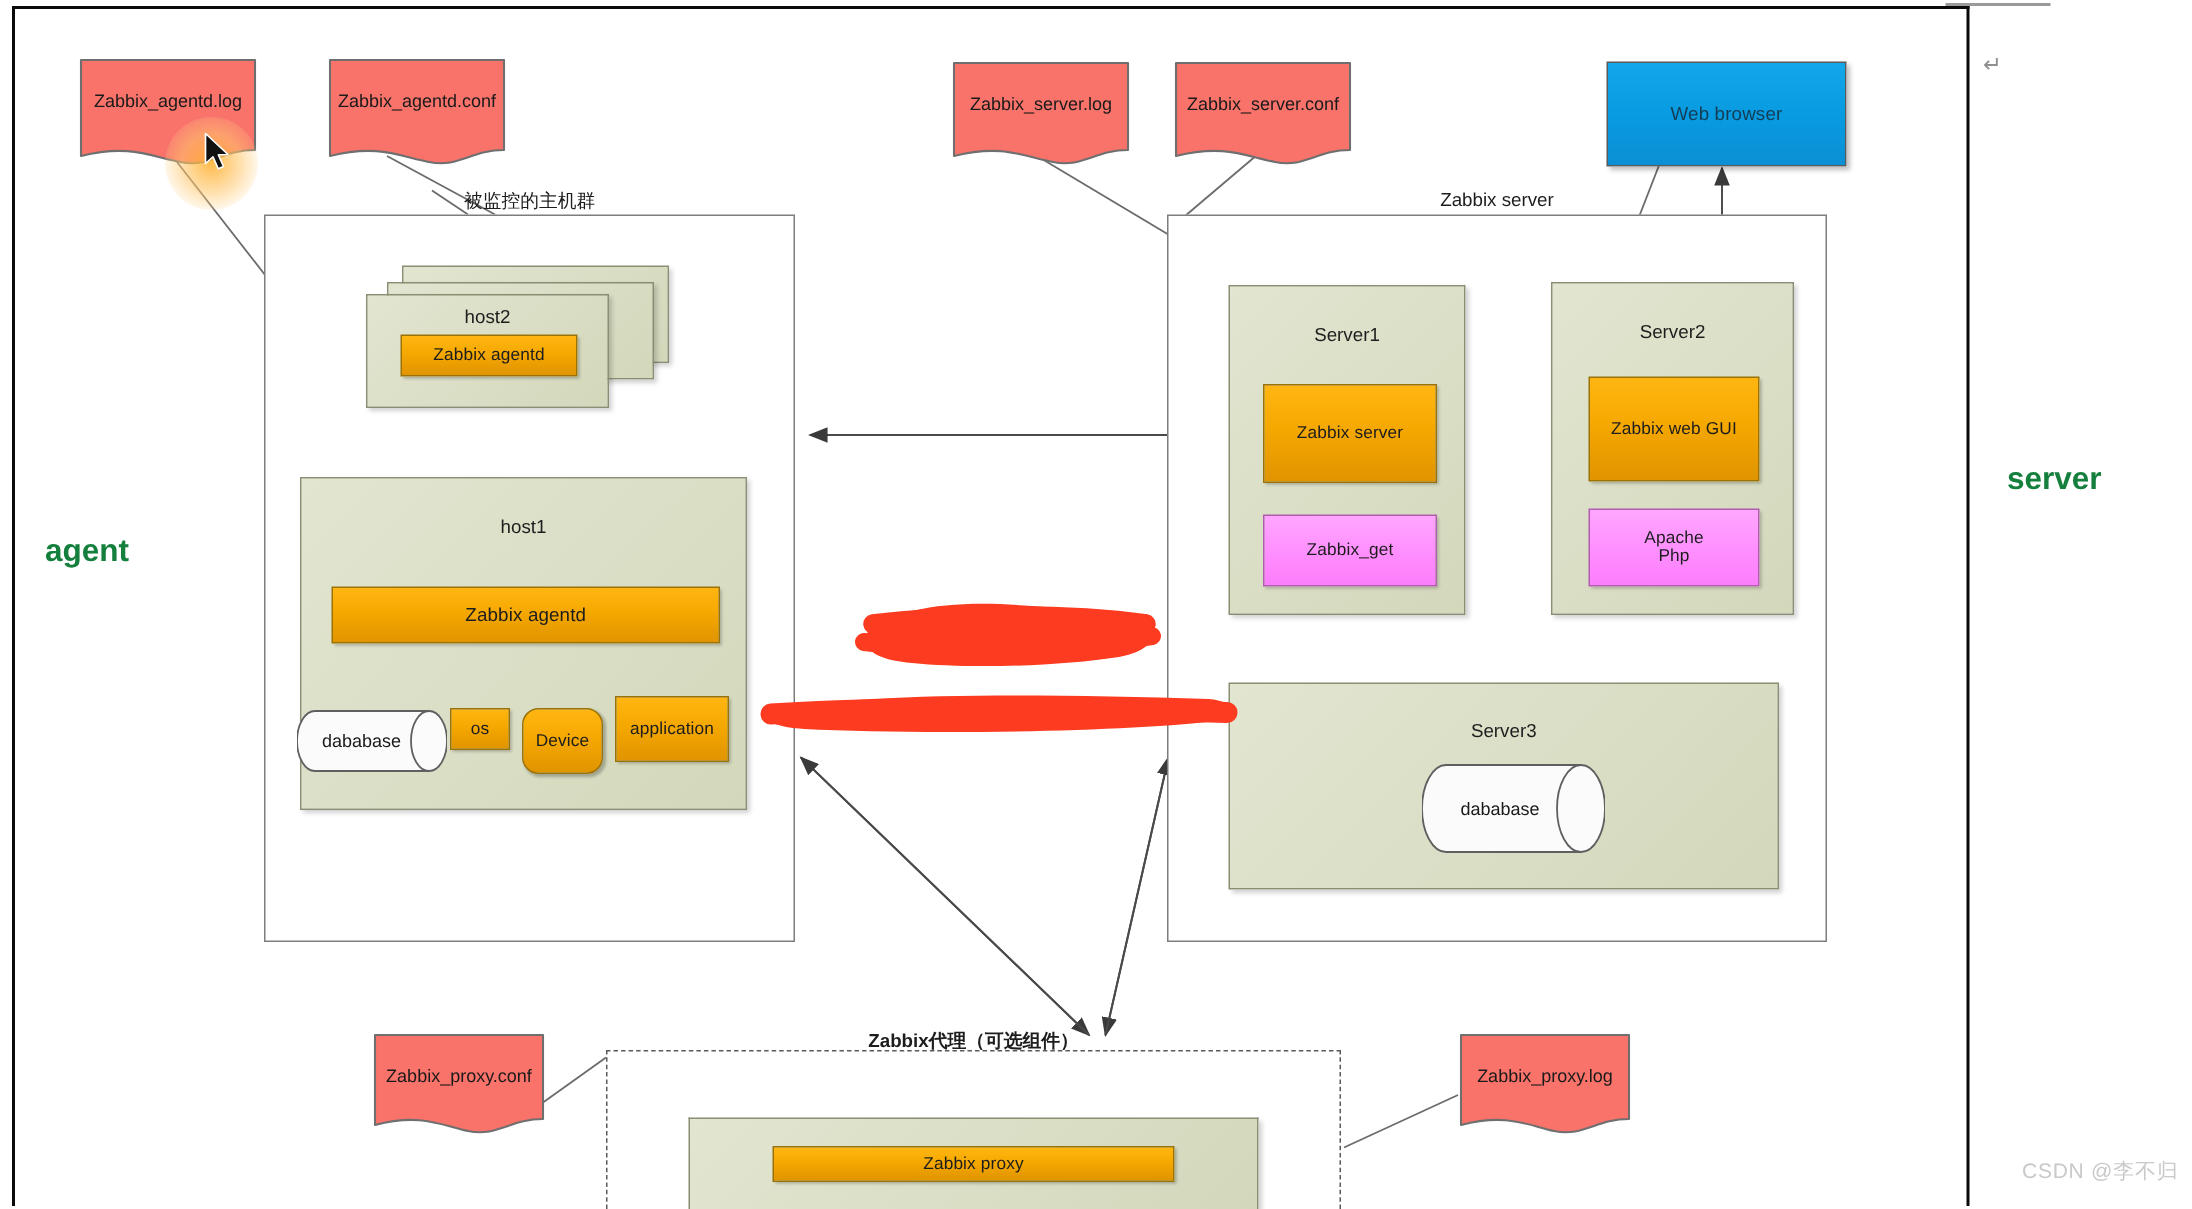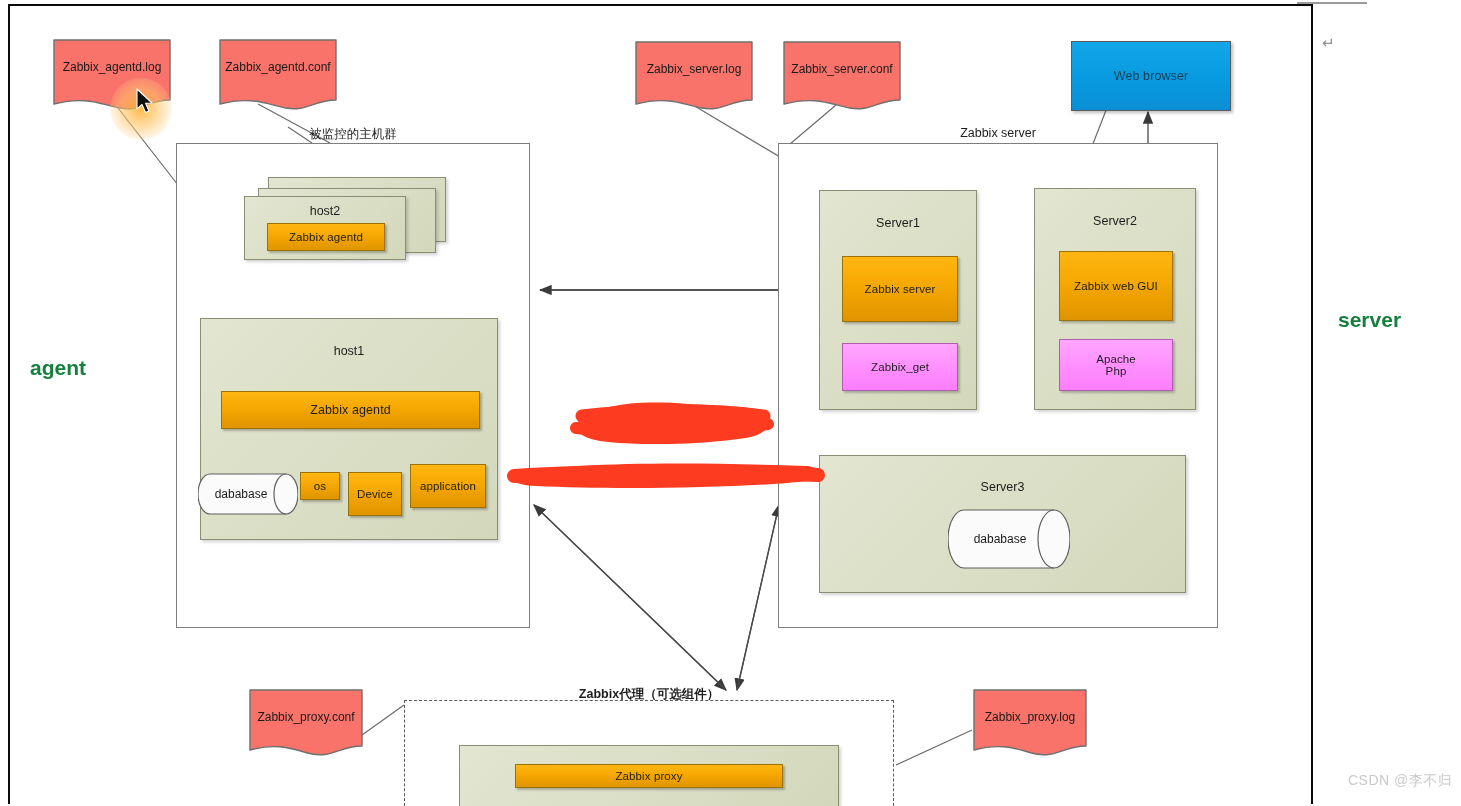--- a/index.html
+++ b/index.html
@@ -192,21 +192,21 @@
       <path d="M2,2 L114,2 L114,58 C92,58 84,70 64,66 C46,62 32,54 2,62 Z" fill="#f9736a" stroke="#6f6f6f" stroke-width="1.4" stroke-linejoin="round"></path>
     </svg>
     <div class="ftext">Zabbix_proxy.log</div>
   </div>
 
   <div class="grp-title" style="left:176px;width:354px;top:126px;">被监控的主机群</div>
   <div class="box container-plain" style="left:176px;top:143px;width:354px;height:485px;"></div>
 
   <div class="box group-green" style="left:268px;top:177px;width:178px;height:65px;"></div>
   <div class="box group-green" style="left:258px;top:188px;width:178px;height:65px;"></div>
-  <div class="box group-green" style="left:244px;top:196px;width:162px;height:64px;">
+  <div class="box group-green" style="left:244px;top:196px;width:162px;height:76px;">
     <div class="grp-title" style="top:7px;">host2</div>
     <div class="box orange ctr" style="left:22px;top:26px;width:118px;height:28px;">
       <span class="lbl lbl-sm">Zabbix agentd</span>
     </div>
   </div>
 
   <div class="box group-green" style="left:200px;top:318px;width:298px;height:222px;">
     <div class="grp-title" style="top:25px;">host1</div>
     <div class="box orange ctr" style="left:20px;top:72px;width:259px;height:38px;">
       <span class="lbl">Zabbix agentd</span>
@@ -216,21 +216,21 @@
   <div class="cyl" style="left:198px;top:472px;width:100px;height:44px;">
     <svg width="100" height="44" viewBox="0 0 100 44">
       <path d="M12,2 L88,2 A12,20 0 0 1 88,42 L12,42 A12,20 0 0 1 12,2 Z" fill="#fbfbfb" stroke="#5f5f5f" stroke-width="1.2"></path>
       <path d="M88,2 A12,20 0 0 0 88,42" fill="none" stroke="#5f5f5f" stroke-width="1.2"></path>
     </svg>
     <div class="ctext">dababase</div>
   </div>
   <div class="box orange ctr" style="left:300px;top:472px;width:40px;height:28px;">
     <span class="lbl lbl-sm">os</span>
   </div>
-  <div class="box orange ctr" style="left:348px;top:472px;width:54px;height:44px;">
+  <div class="box orange ctr" style="left:348px;top:472px;width:54px;height:44px;border-radius:11px;">
     <span class="lbl lbl-sm">Device</span>
   </div>
   <div class="box orange ctr" style="left:410px;top:464px;width:76px;height:44px;">
     <span class="lbl lbl-sm">application</span>
   </div>
 
   <div class="grp-title" style="left:778px;width:440px;top:126px;">Zabbix server</div>
   <div class="box container-plain" style="left:778px;top:143px;width:440px;height:485px;"></div>
 
   <div class="box group-green" style="left:819px;top:190px;width:158px;height:220px;">

